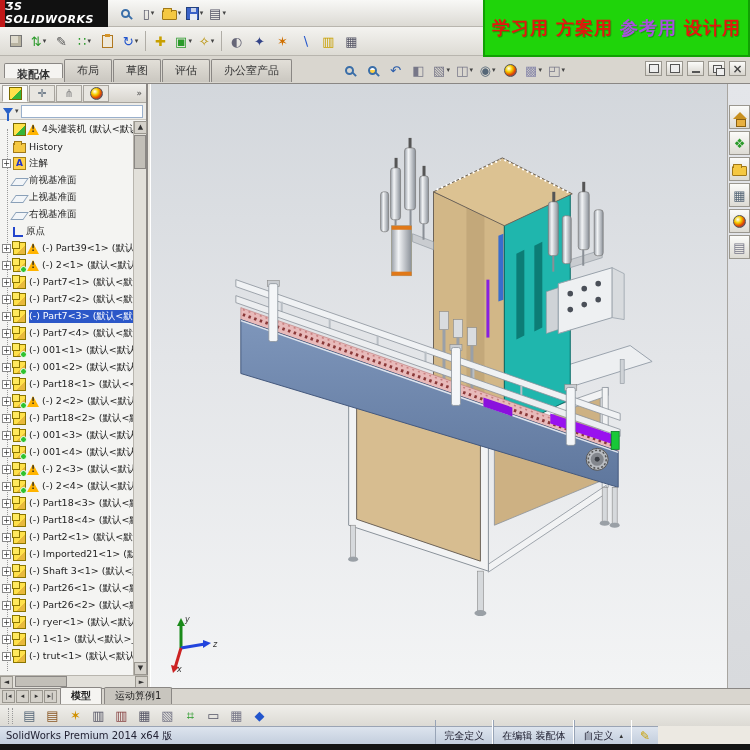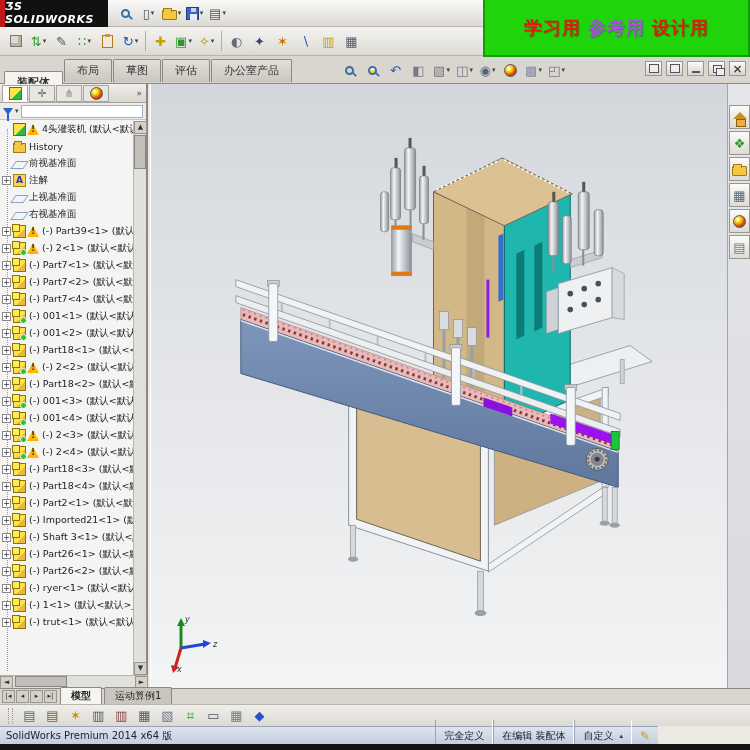--- a/index.html
+++ b/index.html
@@ -38,21 +38,21 @@
   .gx-home { width:0; height:0; border-left:7px solid transparent; border-right:7px solid transparent; border-bottom:7px solid #c89020; margin-top:-4px; }
   .gx-home::after { content:""; position:absolute; left:-4px; top:7px; width:8px; height:6px; background:#e8b040; border:1px solid #8a6010; }
 
   
   #toolbar2 { position:absolute; left:0; top:27px; width:750px; height:29px; background:linear-gradient(#f4f3f0,#dddbd4); display:flex; align-items:center; padding-left:4px; border-bottom:1px solid #b8b5ae; }
 
   
   #tabband { position:absolute; left:0; top:56px; width:750px; height:28px; background:#d9d6cf; border-bottom:1px solid #8a8784; }
   #cmdtabs { position:absolute; left:4px; top:3px; display:flex; }
   .cmdtab { padding:3px 12px 4px; font-size:11px; border:1px solid #8a8784; border-bottom:none; background:linear-gradient(#e2dfd8,#cac7c0); margin-right:1px; border-radius:2px 2px 0 0; cursor:default; color:#333; }
-  .cmdtab.active { background:#f5f4f1; font-weight:bold; position:relative; top:12px; height:15px; }
+  .cmdtab.active { background:#f5f4f1; font-weight:bold; position:relative; top:4px; height:15px; }
   #headsup { position:absolute; left:338px; top:3px; display:flex; align-items:center; }
   #winctrl { position:absolute; right:4px; top:5px; display:flex; gap:4px; align-items:center; }
   .wc { width:17px; height:15px; border:1px solid #9a978f; background:linear-gradient(#fbfbf9,#d8d5ce); display:flex; align-items:center; justify-content:center; position:relative; }
   .wc-doc::after { content:""; width:8px; height:7px; border:1px solid #555; background:#eee; }
   .wc-min::after { content:""; width:8px; height:2px; background:#555; margin-top:7px; }
   .wc-rest::before { content:""; position:absolute; left:4px; top:3px; width:7px; height:6px; border:1px solid #555; background:#eee; }
   .wc-rest::after { content:""; position:absolute; left:7px; top:6px; width:7px; height:6px; border:1px solid #555; background:#eee; }
   .wc-close::after { content:"×"; font-size:12px; font-weight:bold; color:#444; line-height:1; }
 
   
@@ -305,60 +305,70 @@
             <span class="mi mi-asm"></span>
             <span class="mi-warn"></span>
             <span class="tlabel">4头灌装机 (默认&lt;默认_显</span>
           </div>
           <div class="trow">
             <span class="exp none"></span>
             <span class="mi mi-folder2"></span>
             <span class="tlabel">History</span>
           </div>
           <div class="trow">
+            <span class="exp"></span>
+            <span class="mi mi-note"></span>
+            <span class="tlabel">注解</span>
+          </div>
+          <div class="trow">
             <span class="exp none"></span>
             <span class="mi mi-plane"></span>
             <span class="tlabel">前视基准面</span>
           </div>
           <div class="trow">
-            <span class="exp"></span>
-            <span class="mi mi-note"></span>
-            <span class="tlabel">注解</span>
-          </div>
-          <div class="trow">
             <span class="exp none"></span>
             <span class="mi mi-plane"></span>
             <span class="tlabel">上视基准面</span>
           </div>
           <div class="trow">
             <span class="exp none"></span>
             <span class="mi mi-plane"></span>
             <span class="tlabel">右视基准面</span>
           </div>
           <div class="trow">
+            <span class="exp none"></span>
+            <span class="mi mi-origin"></span>
+            <span class="tlabel">原点</span>
+          </div>
+          <div class="trow">
             <span class="exp"></span>
             <span class="mi mi-part"></span>
             <span class="mi-warn"></span>
             <span class="tlabel">(-) Part39&lt;1&gt; (默认&lt;</span>
           </div>
           <div class="trow">
             <span class="exp"></span>
             <span class="mi mi-part green"></span>
             <span class="mi-warn"></span>
             <span class="tlabel">(-) 2&lt;1&gt; (默认&lt;默认_</span>
           </div>
           <div class="trow">
             <span class="exp"></span>
             <span class="mi mi-part"></span>
             <span class="tlabel">(-) Part7&lt;1&gt; (默认&lt;默认</span>
           </div>
           <div class="trow">
             <span class="exp"></span>
             <span class="mi mi-part"></span>
             <span class="tlabel">(-) Part7&lt;2&gt; (默认&lt;默认</span>
+          </div>
+          <div class="trow sel">
+            <span class="exp"></span>
+            <span class="mi mi-part"></span>
+            <span class="tlabel">(-) Part7&lt;3&gt; (默认&lt;默</span>
           </div>
           <div class="trow">
             <span class="exp"></span>
             <span class="mi mi-part"></span>
             <span class="tlabel">(-) Part7&lt;4&gt; (默认&lt;默认</span>
           </div>
           <div class="trow">
             <span class="exp"></span>
             <span class="mi mi-part green"></span>
             <span class="tlabel">(-) 001&lt;1&gt; (默认&lt;默认_显</span>
@@ -695,16 +705,17 @@
           <span class="up">▴</span>
         </div>
         <span class="spencil">✎</span>
       </div>
   </div>
 
   <div id="bottomstrip"></div>
 
   <div id="banner" style="background: rgb(31, 212, 10);">
       <span style="color: rgb(227, 23, 13);">学习用</span>
+      <span style="color: rgb(227, 23, 13);">方案用</span>
       <span style="color: rgb(169, 79, 224);">参考用</span>
       <span style="color: rgb(227, 23, 13);">设计用</span>
     </div>
 </div>
 
 </body></html>

